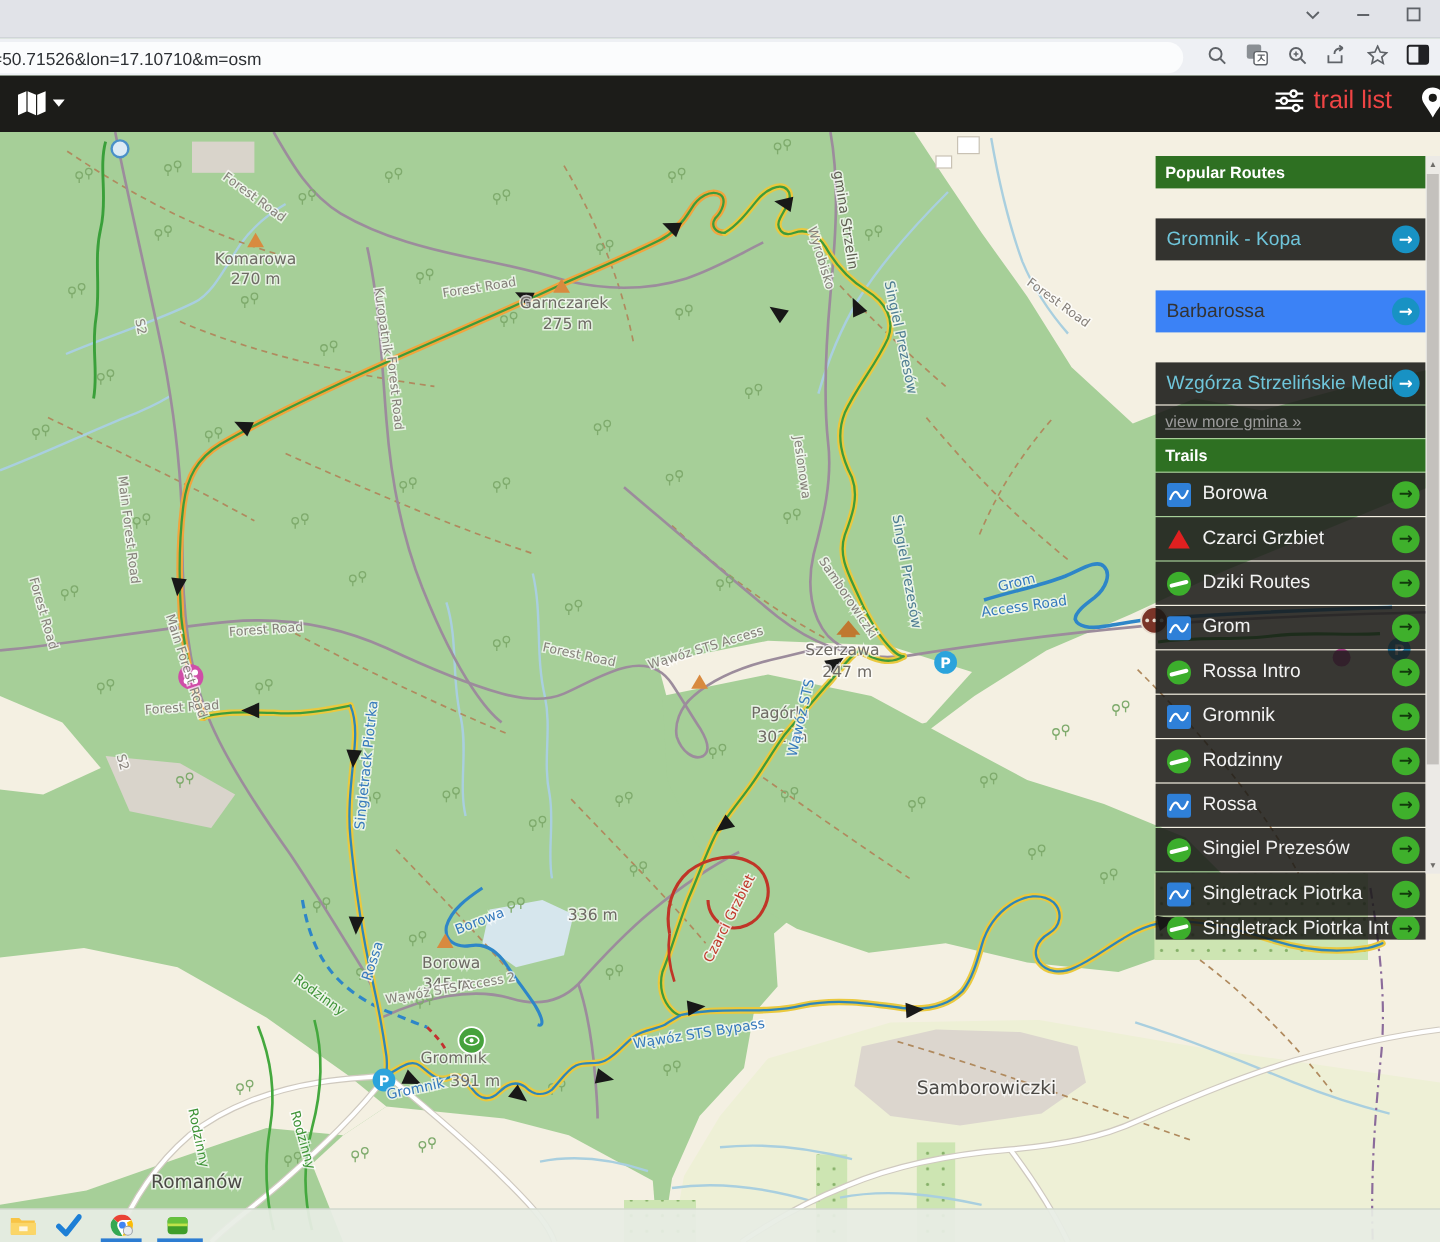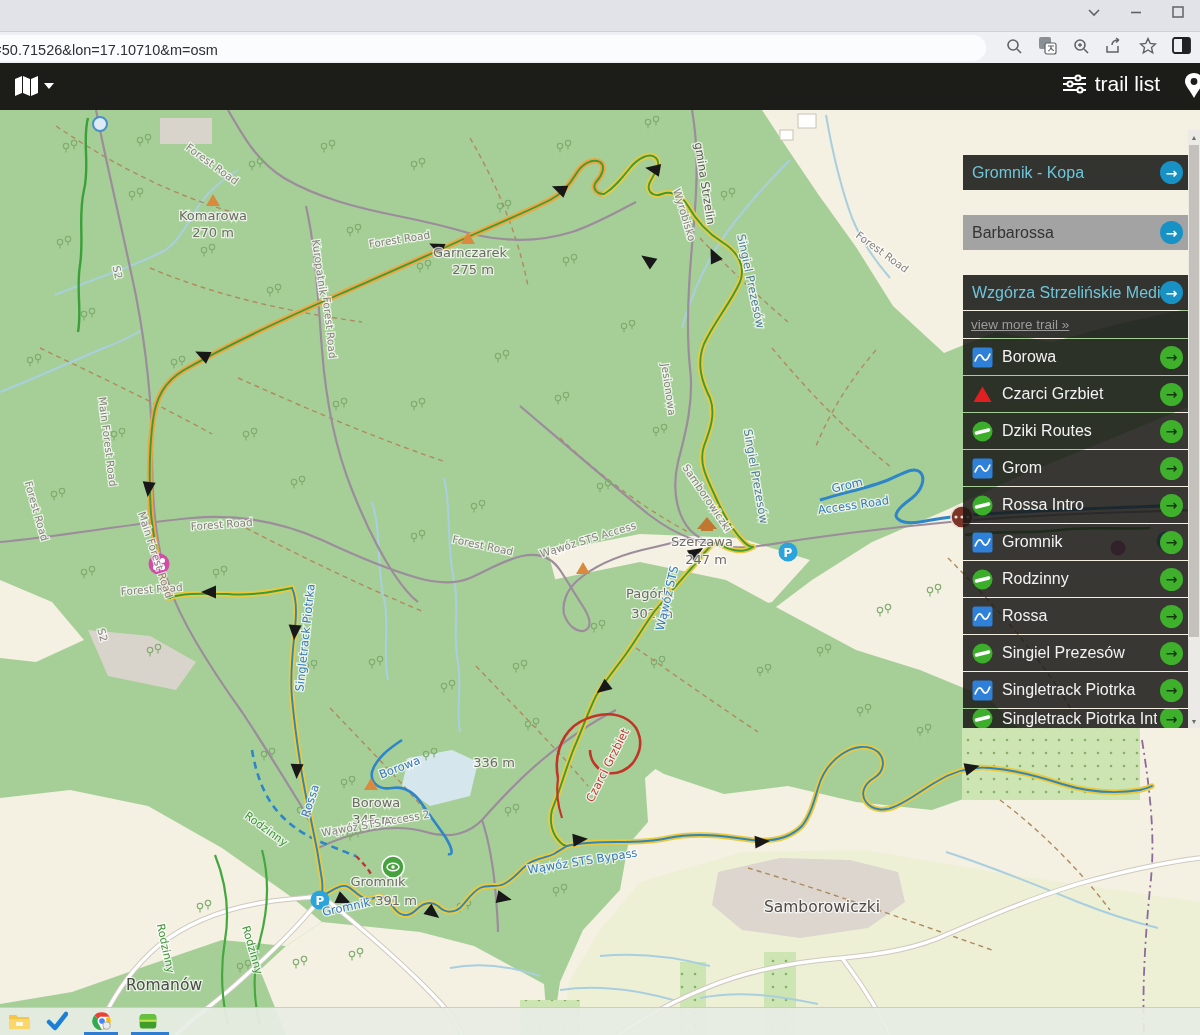--- a/index.html
+++ b/index.html
@@ -11,41 +11,41 @@
   .winctl{position:absolute;top:4px;display:flex;gap:26px;color:#5f6368;}
   .winctl svg{display:block}
   .toolbar{position:absolute;top:32px;left:0;width:1200px;height:31px;background:#eef0f4;}
   .omnibox{position:absolute;top:3px;left:-24px;width:1010px;height:26px;background:#fbfcfd;border-radius:13px;}
   .urltext{position:absolute;top:7px;left:2px;font-size:14.5px;color:#2d3034;white-space:nowrap;}
   .tbicons{position:absolute;top:4px;right:8px;display:flex;gap:15px;align-items:center;color:#5f6368;}
 
   
   .appbar{position:absolute;top:63px;left:0;width:1200px;height:47px;background:#1c1c19;color:#fff;}
   .mapmenu{position:absolute;left:13px;top:11px;display:flex;align-items:center;gap:5px;}
-  .traillist{position:absolute;right:40px;top:9px;display:flex;align-items:center;gap:8px;font-size:21px;color:#ffffff;}
+  .traillist{position:absolute;right:40px;top:9px;display:flex;align-items:center;gap:8px;font-size:21px;color:#ef4444;}
   .pinbtn{position:absolute;right:-6px;top:9px;}
 
   
   .maparea{position:absolute;top:110px;left:0;width:1200px;height:925px;}
   .maparea svg text{font-family:"DejaVu Sans",sans-serif;paint-order:stroke;stroke:rgba(255,255,255,.72);stroke-width:2.6px;}
   text.pk{fill:#6e6a64;font-size:13px;text-anchor:middle;}
   text.rd{fill:#86807a;font-size:10.5px;text-anchor:middle;}
   text.bd{fill:#5d5c50;font-size:11.5px;text-anchor:middle;}
   text.tb{fill:#3579bd;font-size:11.5px;text-anchor:middle;}
   text.tb2{fill:#4f7d93;font-size:11.5px;text-anchor:middle;}
   text.tg{fill:#3f9438;font-size:11px;text-anchor:middle;}
   text.tr{fill:#c2392b;font-size:11.5px;text-anchor:middle;}
   text.tn{fill:#4c4a46;font-size:15.5px;text-anchor:middle;stroke-width:3px;}
 
   
   .sidebar{position:absolute;left:963px;top:130px;width:225px;font-family:"Liberation Sans",sans-serif;}
   .shead{height:27px;line-height:27px;background:#2e7022;color:#fff;font-size:13.5px;font-weight:bold;padding-left:8px;margin-bottom:1px;}
   .rrow{position:relative;height:35px;background:rgba(24,24,22,.88);margin-bottom:1px;display:flex;align-items:center;cursor:pointer;margin-top:25px;}
   .rrow .rlabel{color:#6fc5da;font-size:16px;padding-left:9px;white-space:nowrap;overflow:hidden;width:190px;}
-  .rrow.selected{background:#a3a3a3;}
+  .rrow.selected{background:#3b82f6;}
   .rrow.selected .rlabel{color:#333;}
   .go{position:absolute;right:5px;top:50%;margin-top:-11.5px;width:23px;height:23px;border-radius:50%;
       display:flex;align-items:center;justify-content:center;font-family:"DejaVu Sans",sans-serif;font-size:14px;cursor:pointer;}
   .go::before{content:"\2192";font-weight:bold;}
   .go-blue{background:#1892c4;color:#fff;}
   .go-green{background:#3fb02c;color:#123a0c;}
   .morelink{height:27px;background:rgba(24,24,22,.88);margin-bottom:1px;display:flex;align-items:center;padding-left:8px;}
   .morelink span{color:#9c9c9c;font-size:13.5px;text-decoration:underline;cursor:pointer;}
   .trow{position:relative;height:36px;background:rgba(24,24,22,.86);margin-bottom:1px;display:flex;align-items:center;gap:9px;padding-left:9px;cursor:pointer;}
   .trow .tlabel{color:#f2f2f2;font-size:16px;white-space:nowrap;overflow:hidden;width:155px;}
@@ -487,37 +487,39 @@
       <text class="tb" x="848" y="379" transform="rotate(-14 848 379)">Grom</text>
       <text class="tb" x="854" y="399" transform="rotate(-8 854 399)">Access Road</text>
 
       <text class="tn" x="164" y="880">Romanów</text>
       <text class="tn" x="822" y="802">Samborowiczki</text>
     </g>
   </svg>
   </div>
 
   <div class="sidebar">
+    <div class="shead">Popular Routes</div>
 
     <div class="rrow">
       <span class="rlabel">Gromnik - Kopa</span>
       <span class="go go-blue"></span>
     </div>
     <div class="rrow selected">
       <span class="rlabel">Barbarossa</span>
       <span class="go go-blue"></span>
     </div>
     <div class="rrow">
       <span class="rlabel">Wzgórza Strzelińskie Medium</span>
       <span class="go go-blue"></span>
     </div>
     <div class="morelink">
-        <span>view more trail »</span>
+        <span>view more gmina »</span>
       </div>
 
+    <div class="shead">Trails</div>
 
     <div class="trow">
       <span class="dicon" data-d="blue">
           <svg viewBox="0 0 21 21">
             <g class="g-blue">
               <rect x="0.5" y="0.5" width="20" height="20" rx="2.5" fill="#2f80d8"></rect>
               <path d="M3,14.5 C6,6.5 8.5,6.5 10.5,10.5 C12.5,14.5 15,14.5 18,6.5" fill="none" stroke="#fff" stroke-width="1.8"></path>
             </g>
             <g class="g-red">
               <polygon points="10.5,2.5 19.5,18 1.5,18" fill="#e02020"></polygon>

